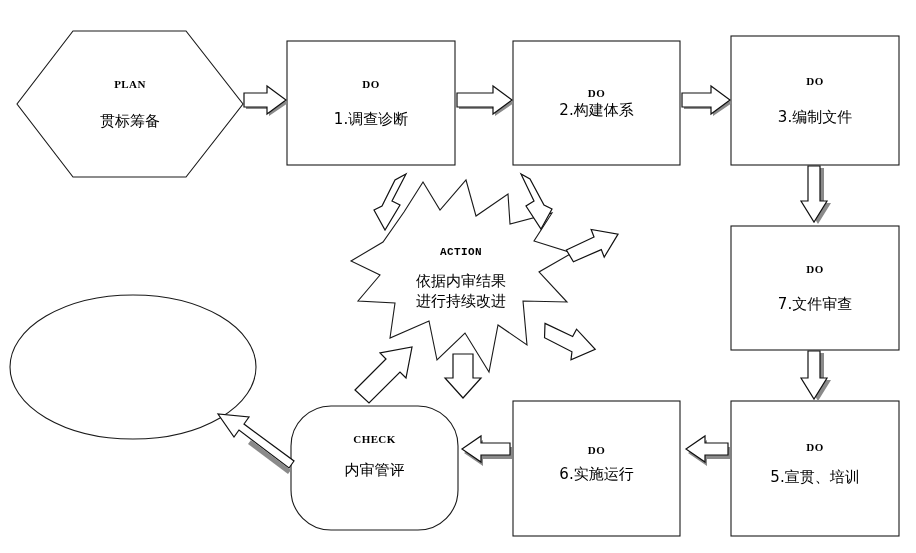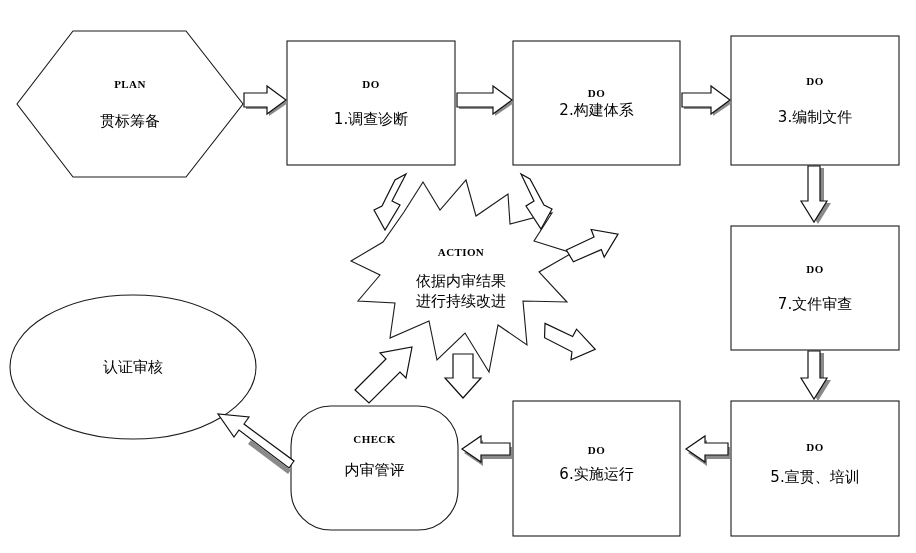--- a/index.html
+++ b/index.html
@@ -60,21 +60,21 @@
   }
   .node-label {
     position: absolute;
     display: flex;
     flex-direction: column;
     align-items: center;
     justify-content: center;
     text-align: center;
   }
   .star-label { line-height: 1.25; }
-  .star-label .lbl-en { margin-bottom: 12px; }
+  .star-label .lbl-en { margin-bottom: 12px; font-family: Liberation Mono, monospace; }
 </style>
 </head>
 <body>
 
 <div id="canvas">
 
   <svg class="flow" viewBox="0 0 916 553" xmlns="http://www.w3.org/2000/svg">
 
     <polygon class="shape-outline" points="73,31 186,31 243,104 186,177 73,177 17,104"></polygon>
 
@@ -185,17 +185,14 @@
     <div class="lbl lbl-en" style="position:static;">CHECK</div>
     <div class="lbl lbl-cn" style="position:static; margin-top:13px;">内审管评</div>
   </div>
 
   <div class="node-label star-label" style="left:371px; top:228px; width:180px; height:100px;">
     <div class="lbl lbl-en" style="position:static;">ACTION</div>
     <div class="lbl lbl-cn" style="position:static;">依据内审结果</div>
     <div class="lbl lbl-cn" style="position:static;">进行持续改进</div>
   </div>
 
-  <div class="node-label" style="left:10px; top:295px; width:246px; height:144px;">
-    <div class="lbl lbl-cn" style="position:static;">认证审核</div>
-  </div>
 
 </div>
 
 </body></html>

